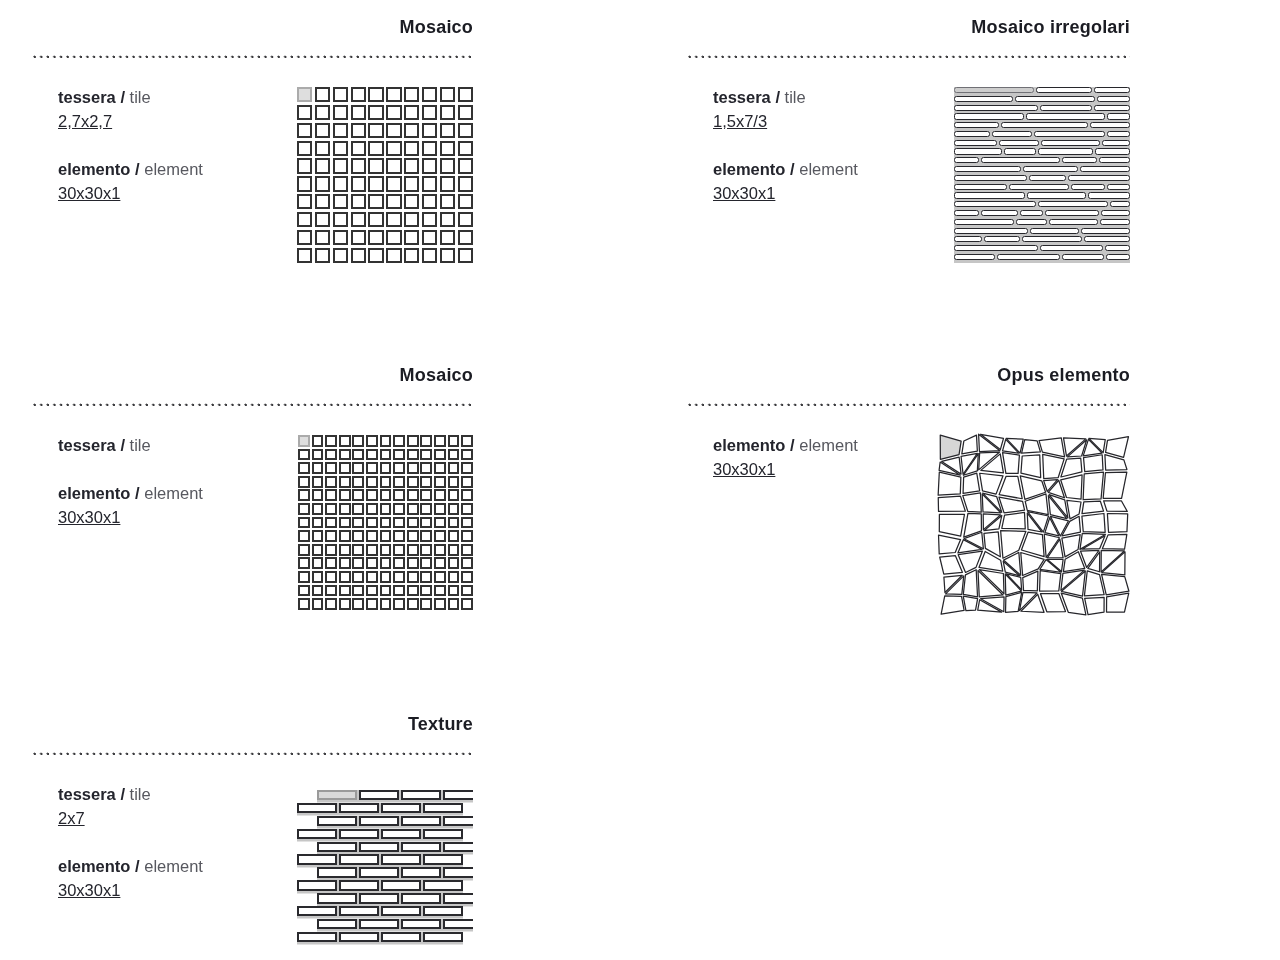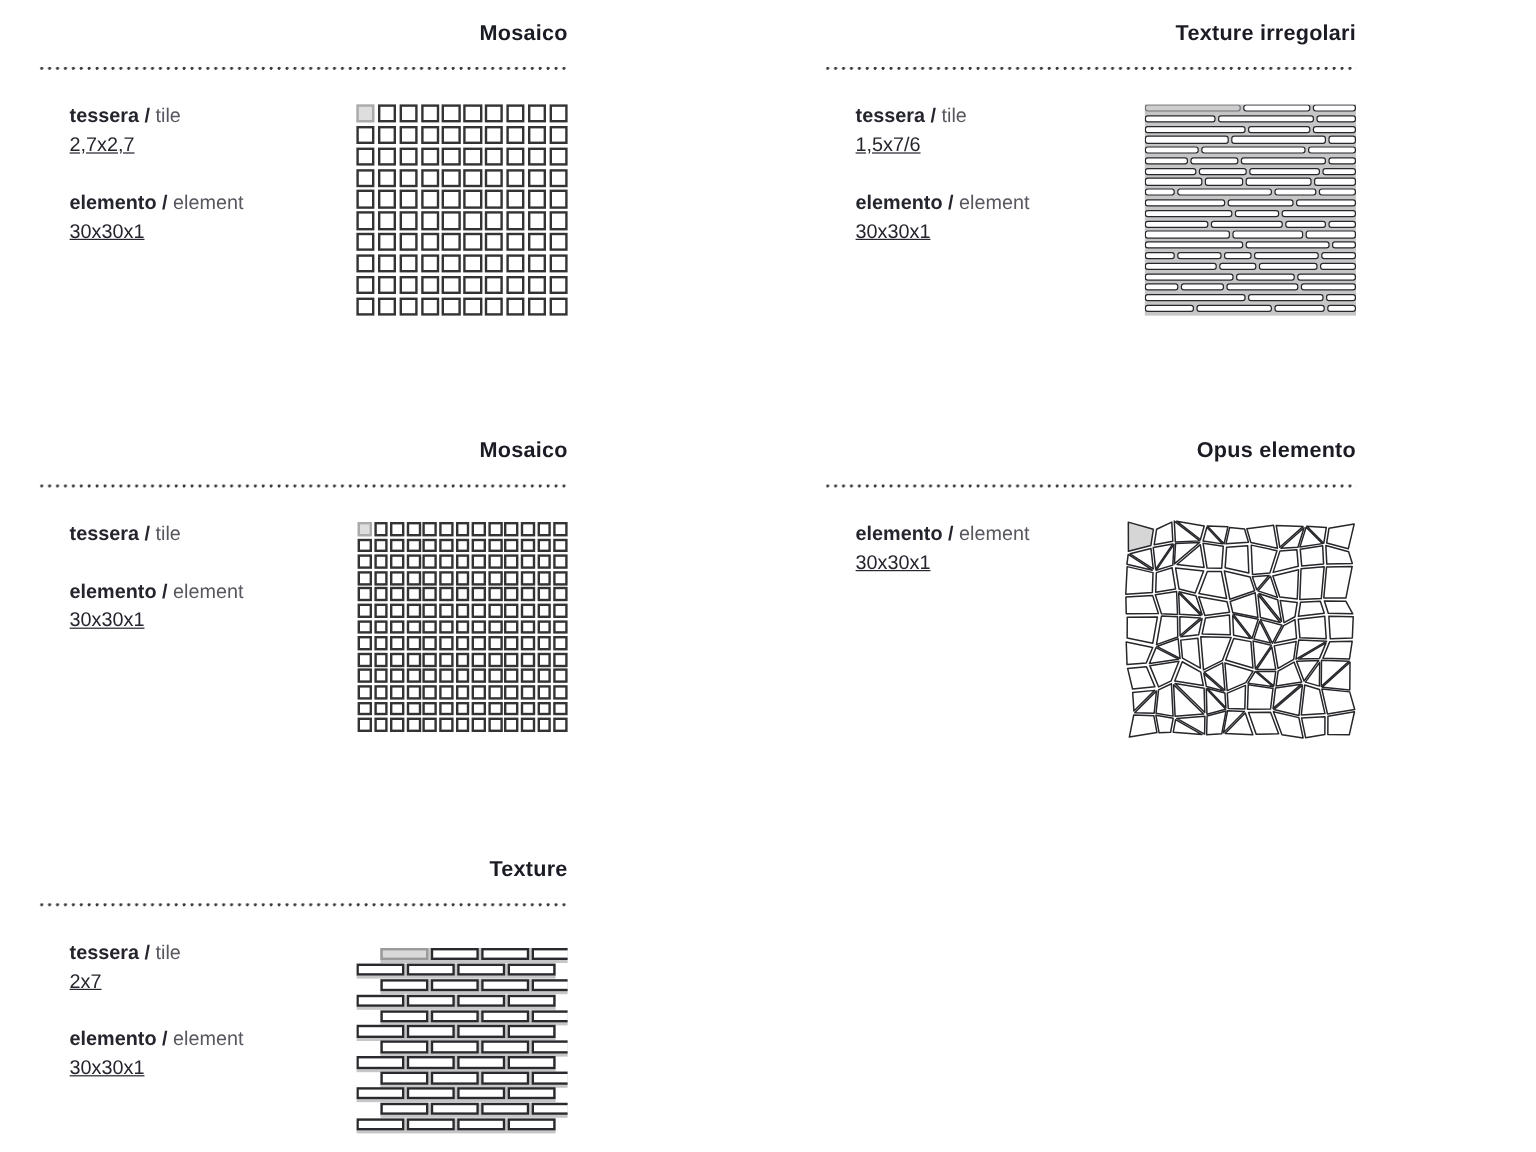--- a/index.html
+++ b/index.html
@@ -166,26 +166,26 @@
           <div class="cell"></div>
           <div class="cell"></div>
           <div class="cell"></div>
           <div class="cell"></div>
         </div>
       </div>
   </div>
 </div>
 
 <div class="section" style="left:688px;top:12px;width:442px;">
-  <h2 class="sec-title">Texture irregolari</h2>
+  <h2 class="sec-title">Mosaico irregolari</h2>
   <div class="dots"></div>
   <div class="content">
     <div>
       <p class="lbl"><span class="b">tessera</span><span class="b"> / </span><span class="lt">tile</span></p>
-      <p class="val">1,5x7/6</p>
+      <p class="val">1,5x7/3</p>
     </div>
     <div class="group2">
       <p class="lbl"><span class="b">elemento</span><span class="b"> / </span><span class="lt">element</span></p>
       <p class="val">30x30x1</p>
     </div>
     <div class="diagram">
         <div class="listelli">
           <div class="lrow">
             <div class="strip hl" style="width: 79.869px;"></div>
             <div class="strip" style="width: 56.6016px;"></div>

